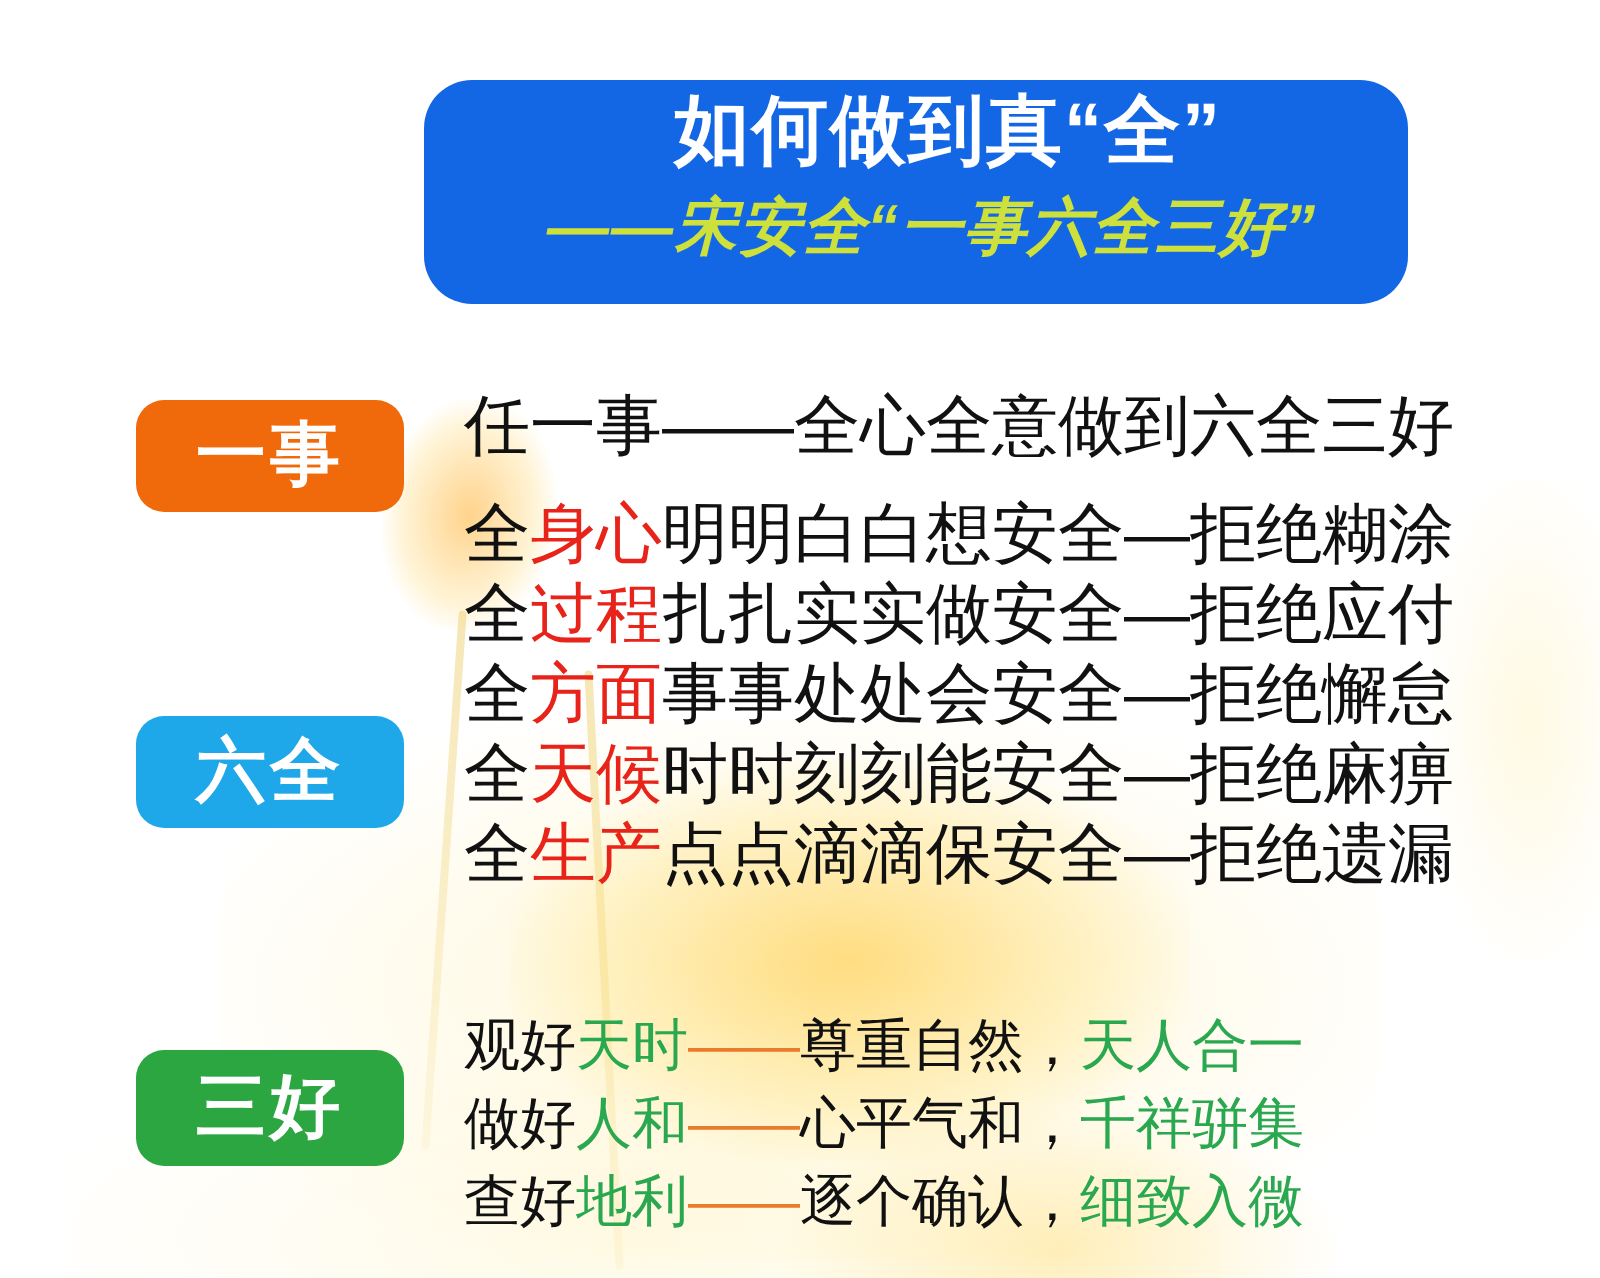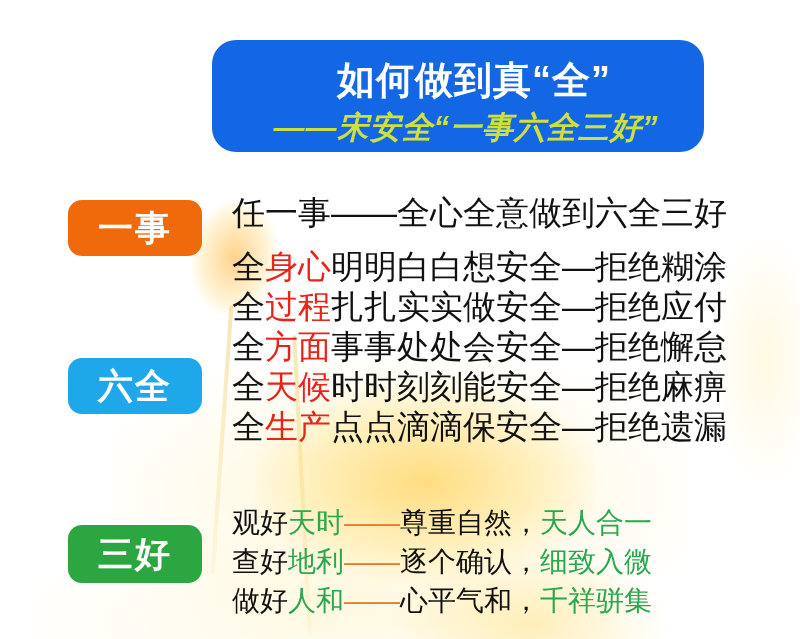--- a/index.html
+++ b/index.html
@@ -46,21 +46,21 @@
   .stem-2{left:300px;top:335px;height:300px;transform:rotate(-3deg);}
 
   
   .header{
     position:absolute;left:212px;top:40px;width:492px;height:112px;
     background:var(--header-blue,#1467e4);
     border-radius:24px;
     text-align:center;color:#fff;
   }
   .header-title{
-    margin-top:14px;
+    margin-top:0;
     font-size:38px;font-weight:bold;line-height:52px;letter-spacing:1px;padding-left:32px;
   }
   .header-subtitle{
     font-size:31px;font-weight:bold;font-style:italic;
     line-height:44px;letter-spacing:1px;
     color:var(--subtitle-yellow,#cde03c);
     padding-left:16px;
   }
 
   
@@ -125,20 +125,20 @@
     <div>
       <span>全</span><span class="hl">生产</span><span>点点滴滴保安全—拒绝遗漏</span>
     </div>
   </div>
 
   <div class="textcol sanhao">
     <div>
       <span>观好</span><span class="g">天时</span><span class="d">——</span><span>尊重自然，</span><span class="g">天人合一</span>
     </div>
     <div>
-      <span>查好</span><span class="g">地利</span><span class="d">——</span><span>逐个确认，</span><span class="g">细致入微</span>
+      <span>做好</span><span class="g">人和</span><span class="d">——</span><span>心平气和，</span><span class="g">千祥骈集</span>
     </div>
     <div>
-      <span>做好</span><span class="g">人和</span><span class="d">——</span><span>心平气和，</span><span class="g">千祥骈集</span>
+      <span>查好</span><span class="g">地利</span><span class="d">——</span><span>逐个确认，</span><span class="g">细致入微</span>
     </div>
   </div>
 
 </div>
 
 </body></html>

